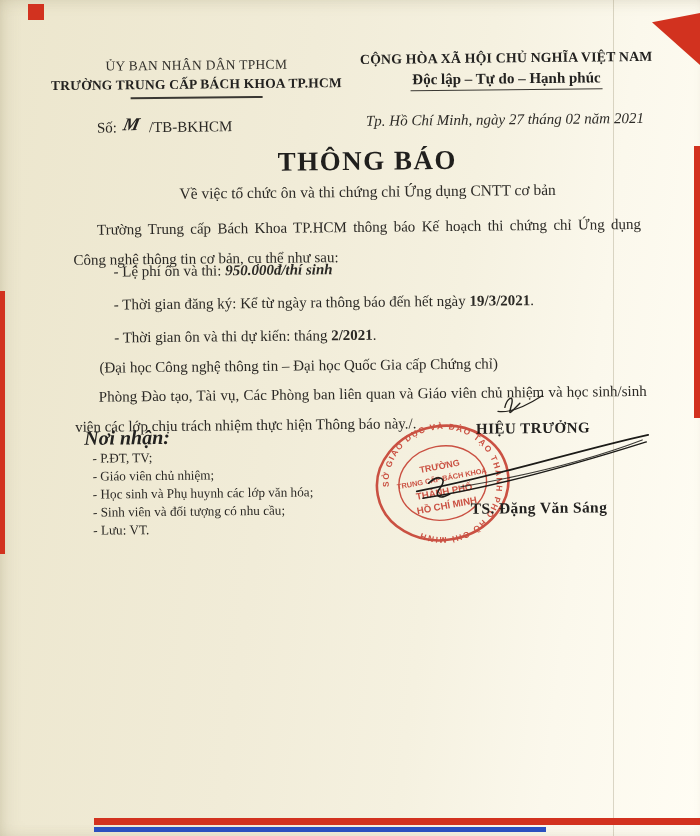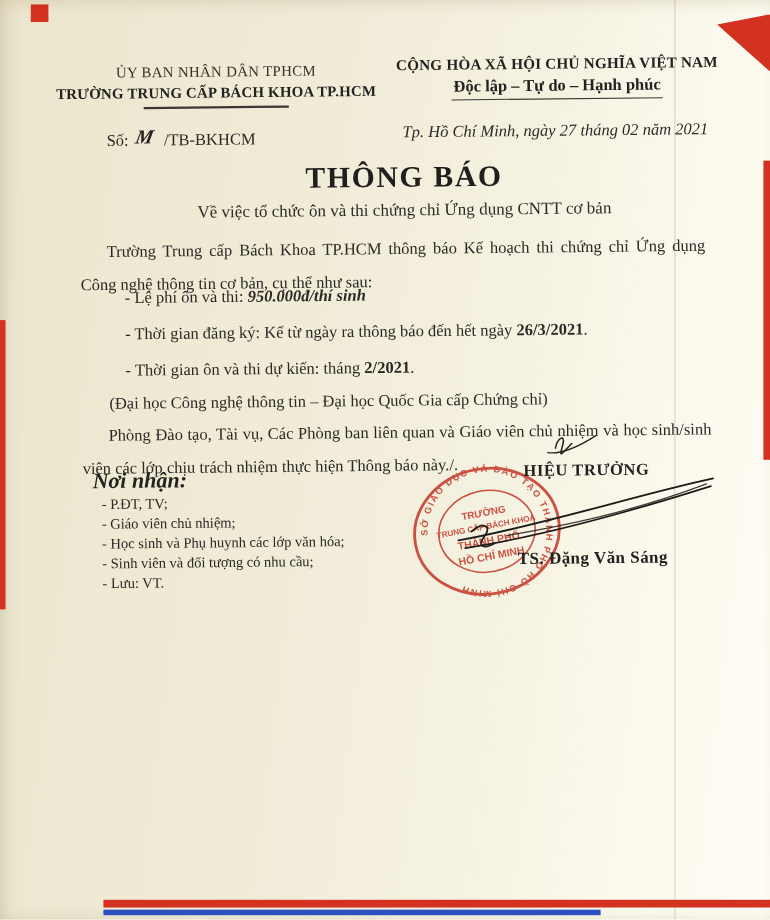--- a/index.html
+++ b/index.html
@@ -94,21 +94,21 @@
   <div class="abs so-line"><span>Số:</span><span class="hand-no">M</span><span>/TB-BKHCM</span></div>
   <div class="abs date-line">Tp. Hồ Chí Minh, ngày 27 tháng 02 năm 2021</div>
 
   <div class="abs ctr title">THÔNG BÁO</div>
   <div class="abs ctr subtitle">Về việc tổ chức ôn và thi chứng chỉ Ứng dụng CNTT cơ bản</div>
 
   <div class="abs para p1">Trường Trung cấp Bách Khoa TP.HCM thông báo Kế hoạch thi chứng chỉ Ứng dụng Công nghệ thông tin cơ bản, cụ thể như sau:</div>
 
   <div class="abs bullet b1"><span>- Lệ phí ôn và thi: </span><span class="bold it">950.000đ/thí sinh</span></div>
 
-  <div class="abs bullet b2"><span>- Thời gian đăng ký: Kể từ ngày ra thông báo đến hết ngày </span><span class="bold">26/3/2021</span><span>.</span></div>
+  <div class="abs bullet b2"><span>- Thời gian đăng ký: Kể từ ngày ra thông báo đến hết ngày </span><span class="bold">19/3/2021</span><span>.</span></div>
 
   <div class="abs bullet b3"><span>- Thời gian ôn và thi dự kiến: tháng </span><span class="bold">2/2021</span><span>.</span></div>
 
   <div class="abs note">(Đại học Công nghệ thông tin – Đại học Quốc Gia cấp Chứng chỉ)</div>
 
   <div class="abs para p2">Phòng Đào tạo, Tài vụ, Các Phòng ban liên quan và Giáo viên chủ nhiệm và học sinh/sinh viên các lớp chịu trách nhiệm thực hiện Thông báo này./.</div>
 
   <svg class="abs squiggle" width="50" height="28" viewBox="0 0 50 28">
     <path d="M10,18 c2,-9 9,-13 7,-4 c-2,8 -4,12 1,7 l7,-7" fill="none" stroke="#26241f" stroke-width="1.4" stroke-linecap="round"></path>
     <path d="M3,22 c13,2 28,-5 44,-15" fill="none" stroke="#26241f" stroke-width="1.2" stroke-linecap="round"></path>

